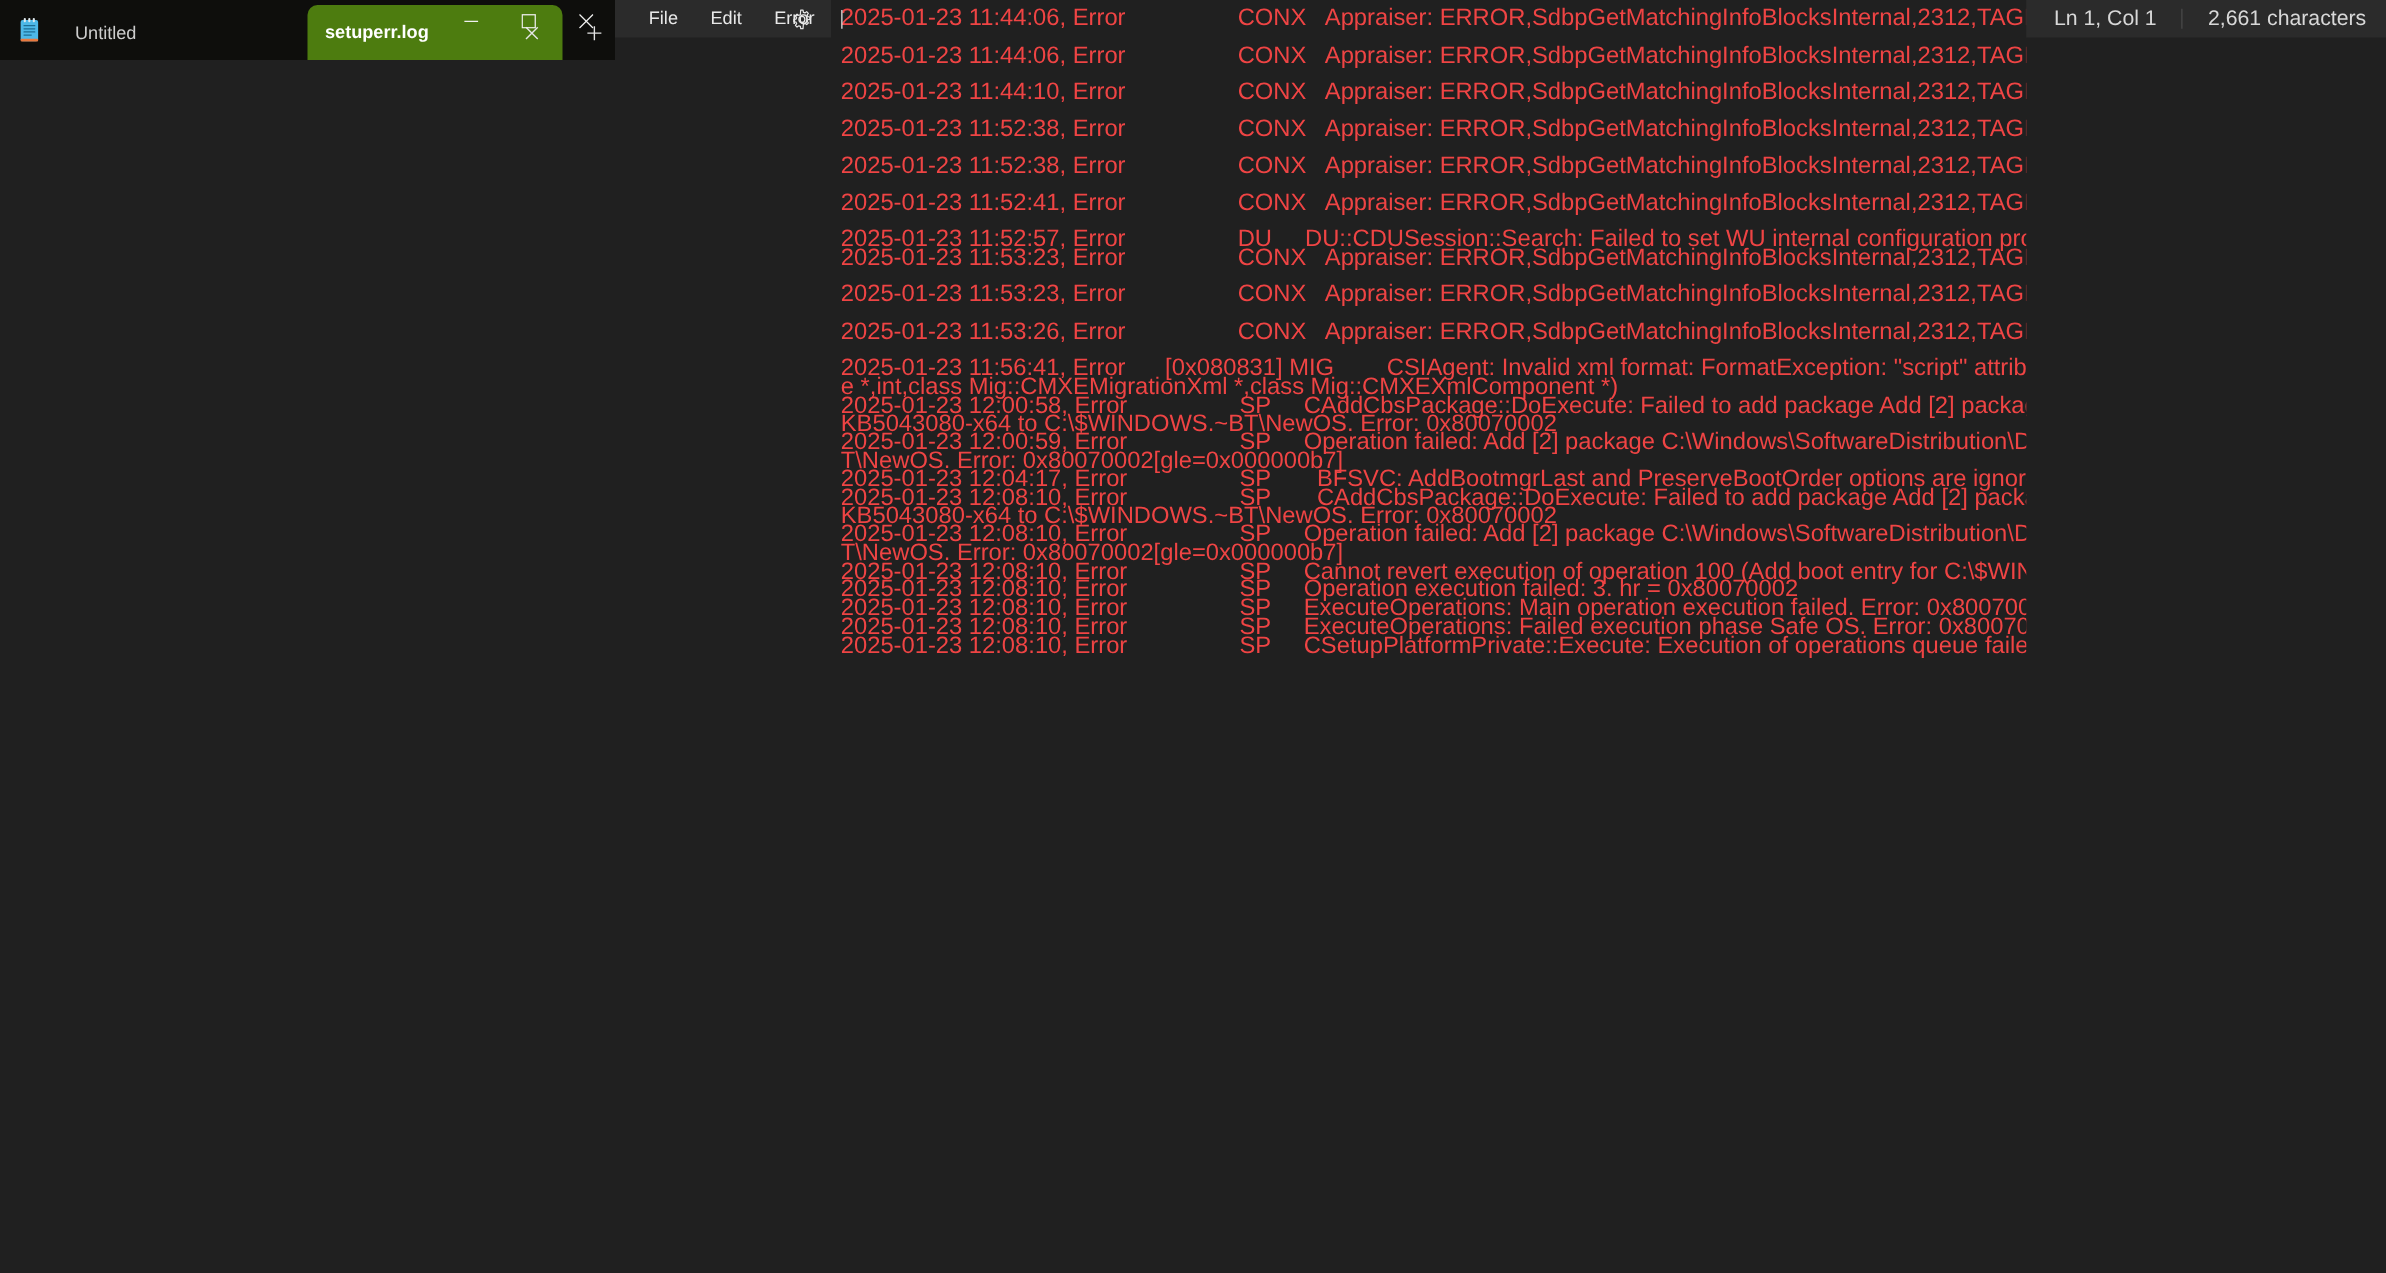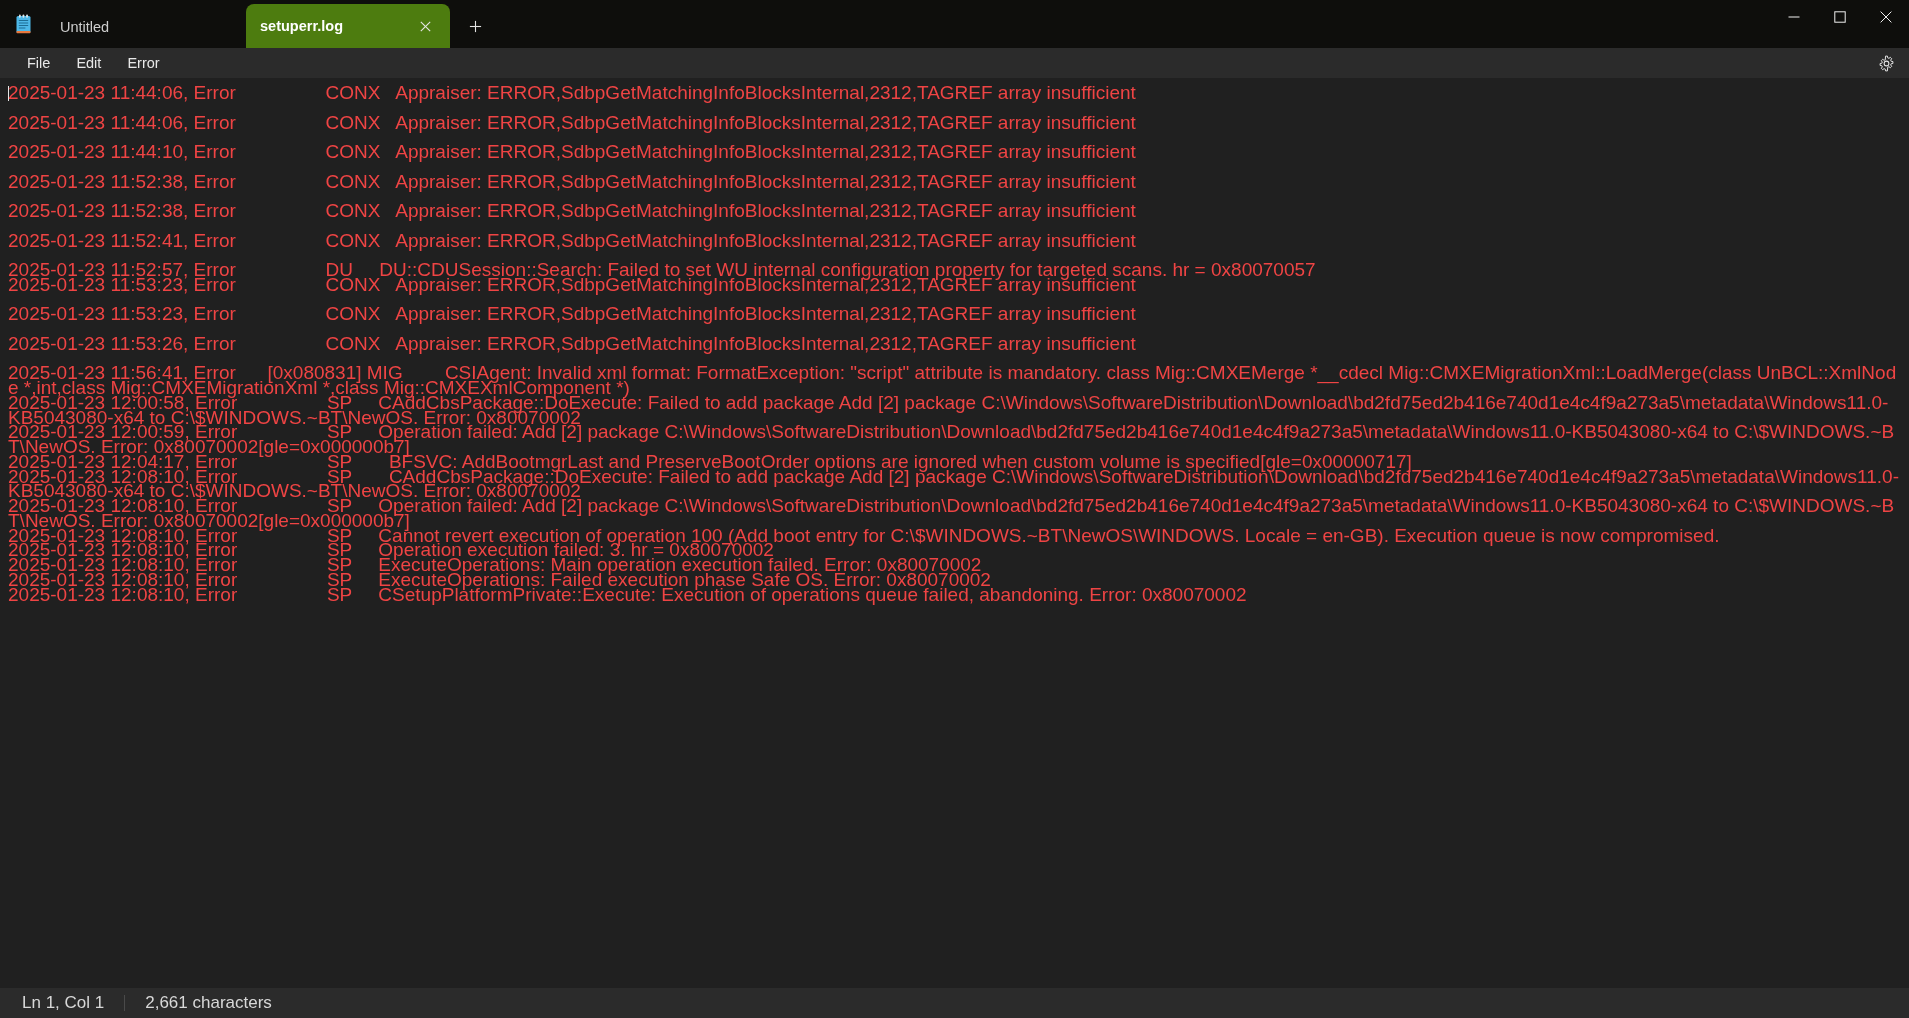--- a/index.html
+++ b/index.html
@@ -10,21 +10,21 @@
     height: 1018px;
     overflow: hidden;
     background: #202020;
     font-family: "Liberation Sans", sans-serif;
   }
 
   #app {
     width: 1909px;
     height: 1018px;
     display: flex;
-    flex-direction: column;
+    flex-direction: row;
     background: #202020;
     position: relative;
   }
 
   
   .titlebar {
     height: 48px;
     background: #0e0e0c;
     display: flex;
     align-items: flex-end;

